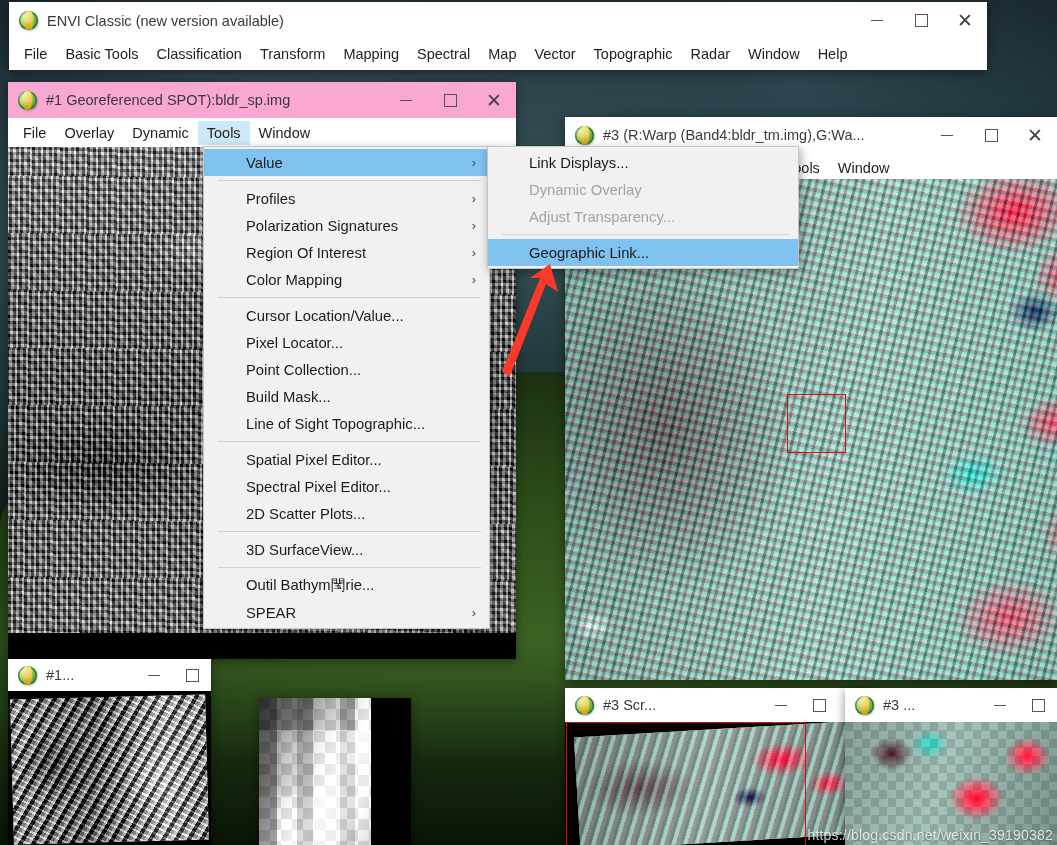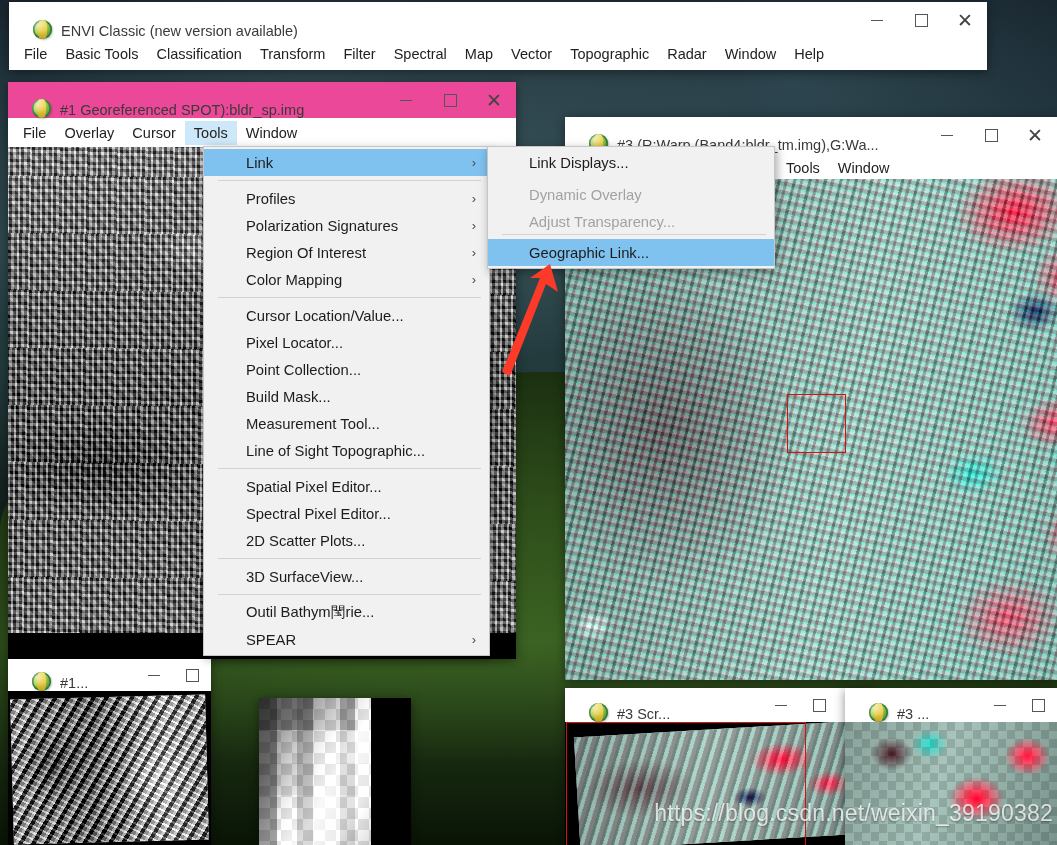--- a/index.html
+++ b/index.html
@@ -24,22 +24,22 @@
     border-radius: 60% 55% 0 0 / 38% 34% 0 0;
   }
   #hill2 {
     position: absolute; left: -10%; right: -10%; bottom: 0; height: 24%;
     background: linear-gradient(to bottom, rgba(30,56,20,0.0), #16280f 60%, #0a1406 100%);
   }
 
   
   .win { position: absolute; background: #fff; box-shadow: 0 2px 10px rgba(0,0,0,0.45); }
   .titlebar {
-    height: 36px; background: #fff; display: flex; align-items: flex-end;
-    padding-left: 24px; position: relative;
+    height: 36px; background: #fff; display: flex; align-items: center;
+    padding-left: 10px; position: relative;
   }
   .titlebar.thin { height: 32px; }
   .wtitle {
     font-size: 14.5px; color: #3a3a3a; margin-left: 9px;
     white-space: nowrap; overflow: hidden;
   }
   .wbtns { position: absolute; right: 0; top: 0; height: 100%; display: flex; align-items: center; }
   .wbtn {
     width: 44px; height: 100%; display: flex; align-items: center; justify-content: center;
     color: #3a3a3a; font-size: 15px;
@@ -73,21 +73,21 @@
   }
   .menuitem.active { background: #cde8f8; }
 
   
   #main-win { left: 9px; top: 2px; width: 978px; height: 68px; }
   #main-win .titlebar { height: 37px; }
   #main-win .menubar { height: 30px; }
 
   
   #win1 { left: 8px; top: 82px; width: 508px; height: 577px; background: #000; }
-  #win1 .titlebar { background:#ec4899; }
+  #win1 .titlebar { background:#f9a8d4; }
   #win1 .imgarea {
     position: absolute; left: 0; top: 65px; right: 0; bottom: 0; background: #000;
     overflow: hidden;
   }
   .gray-sat {
     position: absolute; inset: 0;
     background-color: #6d6d6d;
     background-image:
       repeating-linear-gradient(91deg, rgba(255,255,255,0.30) 0 2px, rgba(0,0,0,0.30) 2px 5px, rgba(255,255,255,0.18) 5px 8px, rgba(0,0,0,0.22) 8px 11px),
       repeating-linear-gradient(2deg, rgba(255,255,255,0.26) 0 3px, rgba(0,0,0,0.26) 3px 6px, rgba(255,255,255,0.12) 6px 10px, rgba(0,0,0,0.18) 10px 13px),
@@ -107,29 +107,29 @@
     background: #f1f1f1; border: 1px solid #c6c6c6;
     box-shadow: 2px 3px 9px rgba(0,0,0,0.35); z-index: 60;
     padding: 2px 0;
   }
   .mi {
     display: flex; align-items: center; height: 27px;
     padding-left: 42px; padding-right: 14px;
     font-size: 14.8px; color: #1c1c1c; position: relative;
   }
   .mi.sel { background: #7fc1ef; }
-  .mi.dis { color: #a2a2a2; align-items: flex-end; }
+  .mi.dis { color: #a2a2a2; }
   .mi .arrow {
     position: absolute; right: 13px; font-size: 13px; color: #4a4a4a;
   }
   .msep { height: 1px; background: #d2d2d2; margin: 4px 8px 4px 14px; }
 
   
   #link-submenu {
-    position: absolute; left: 487px; top: 146px; width: 288px;
+    position: absolute; left: 487px; top: 146px; width: 312px;
     background: #f1f1f1; border: 1px solid #c6c6c6;
     box-shadow: 2px 3px 9px rgba(0,0,0,0.35); z-index: 70; padding: 2px 0;
   }
   #link-submenu .mi { padding-left: 41px; }
 
   
   #win3 { left: 565px; top: 117px; width: 492px; height: 563px; background: #000; }
   #win3 .imgarea { position: absolute; left:0; top: 62px; right:0; bottom:0; background:#000; overflow:hidden; }
   .falsecolor {
     position: absolute; left: -12%; top: -6%; width: 124%; height: 112%;
@@ -220,22 +220,22 @@
     background-size: 17px 17px, 100% 100%, 100% 100%, 100% 100%, 100% 100%, 100% 100%;
     image-rendering: pixelated;
     filter: saturate(1.35) contrast(1.1);
   }
 
   
   #arrow { position: absolute; left: 500px; top: 262px; width: 62px; height: 118px; z-index: 80; }
 
   
   #watermark {
-    position: absolute; right: 4px; bottom: 18px; z-index: 90;
-    font-size: 23px; color: rgba(255,255,255,0.78);
+    position: absolute; right: 4px; bottom: 2px; z-index: 90;
+    font-size: 14px; color: rgba(255,255,255,0.78);
     letter-spacing: 0.2px; white-space: nowrap;
     text-shadow: 0 1px 2px rgba(0,0,0,0.35);
     font-family: "Liberation Sans", sans-serif;
     margin-top: 44px;
   }
 </style>
 </head>
 <body>
 
 <div id="desktop">
@@ -251,21 +251,21 @@
       <div class="wbtn min"></div>
       <div class="wbtn max"></div>
       <div class="wbtn close"></div>
     </div>
   </div>
   <div class="menubar" id="main-menubar">
       <div class="menuitem">File</div>
       <div class="menuitem">Basic Tools</div>
       <div class="menuitem">Classification</div>
       <div class="menuitem">Transform</div>
-      <div class="menuitem">Filter</div>
+      <div class="menuitem">Mapping</div>
       <div class="menuitem">Spectral</div>
       <div class="menuitem">Map</div>
       <div class="menuitem">Vector</div>
       <div class="menuitem">Topographic</div>
       <div class="menuitem">Radar</div>
       <div class="menuitem">Window</div>
       <div class="menuitem">Help</div>
     </div>
 </div>
 
@@ -275,21 +275,21 @@
     <span class="wtitle">#1 Georeferenced SPOT):bldr_sp.img</span>
     <div class="wbtns">
       <div class="wbtn min"></div>
       <div class="wbtn max"></div>
       <div class="wbtn close"></div>
     </div>
   </div>
   <div class="menubar" id="win1-menubar">
       <div class="menuitem">File</div>
       <div class="menuitem">Overlay</div>
-      <div class="menuitem">Cursor</div>
+      <div class="menuitem">Dynamic</div>
       <div class="menuitem active">Tools</div>
       <div class="menuitem">Window</div>
     </div>
   <div class="imgarea">
     <div class="gray-sat"></div>
     <div class="gray-sat-dark-strip"></div>
   </div>
 </div>
 
 <div class="win" id="win3">
@@ -307,21 +307,21 @@
       <div class="menuitem">Window</div>
     </div>
   <div class="imgarea">
     <div class="falsecolor"></div>
     <div class="roi-box" style="left:222px; top:215px; width:59px; height:59px;"></div>
   </div>
 </div>
 
 <div id="tools-menu">
     <div class="mi sel">
-      <span>Link</span>
+      <span>Value</span>
       <span class="arrow">›</span>
     </div>
     <div class="msep"></div>
     <div class="mi">
       <span>Profiles</span>
       <span class="arrow">›</span>
     </div>
     <div class="mi">
       <span>Polarization Signatures</span>
       <span class="arrow">›</span>
@@ -339,23 +339,20 @@
       <span>Cursor Location/Value...</span>
     </div>
     <div class="mi">
       <span>Pixel Locator...</span>
     </div>
     <div class="mi">
       <span>Point Collection...</span>
     </div>
     <div class="mi">
       <span>Build Mask...</span>
-    </div>
-    <div class="mi">
-      <span>Measurement Tool...</span>
     </div>
     <div class="mi">
       <span>Line of Sight Topographic...</span>
     </div>
     <div class="msep"></div>
     <div class="mi">
       <span>Spatial Pixel Editor...</span>
     </div>
     <div class="mi">
       <span>Spectral Pixel Editor...</span>

